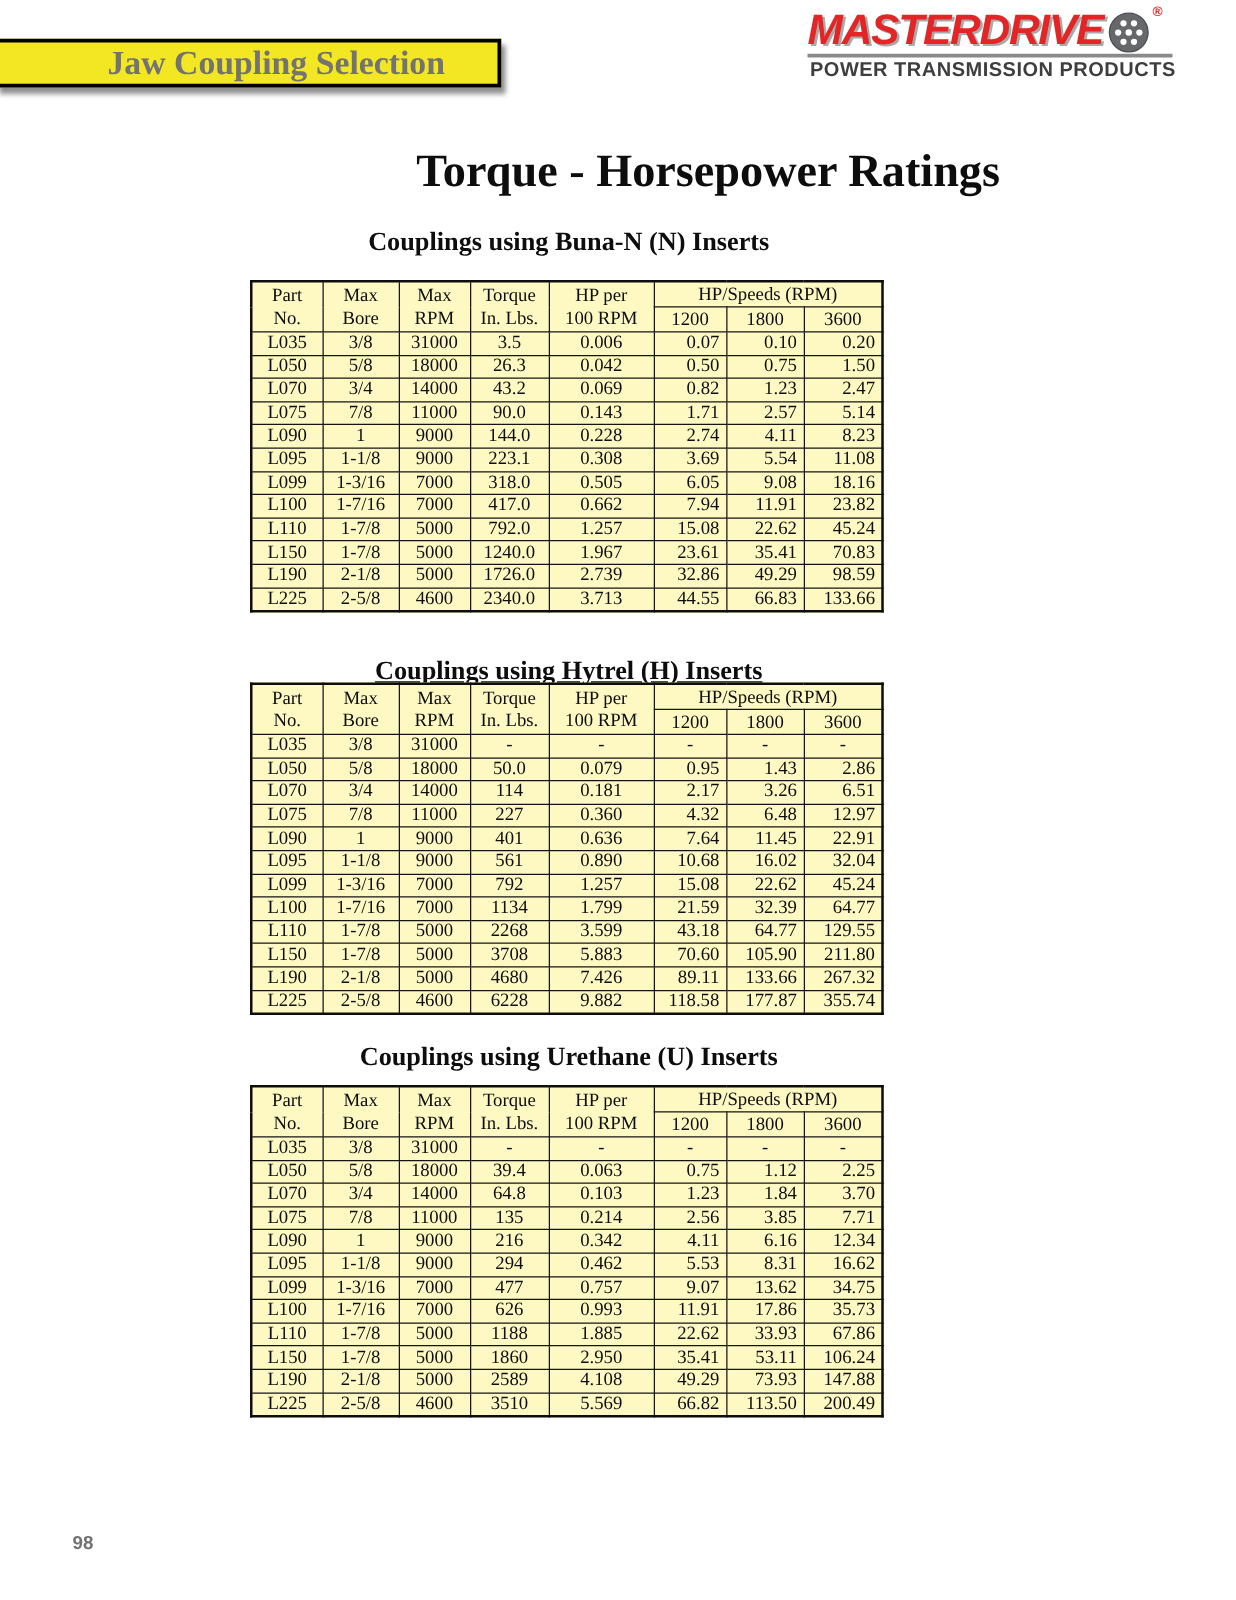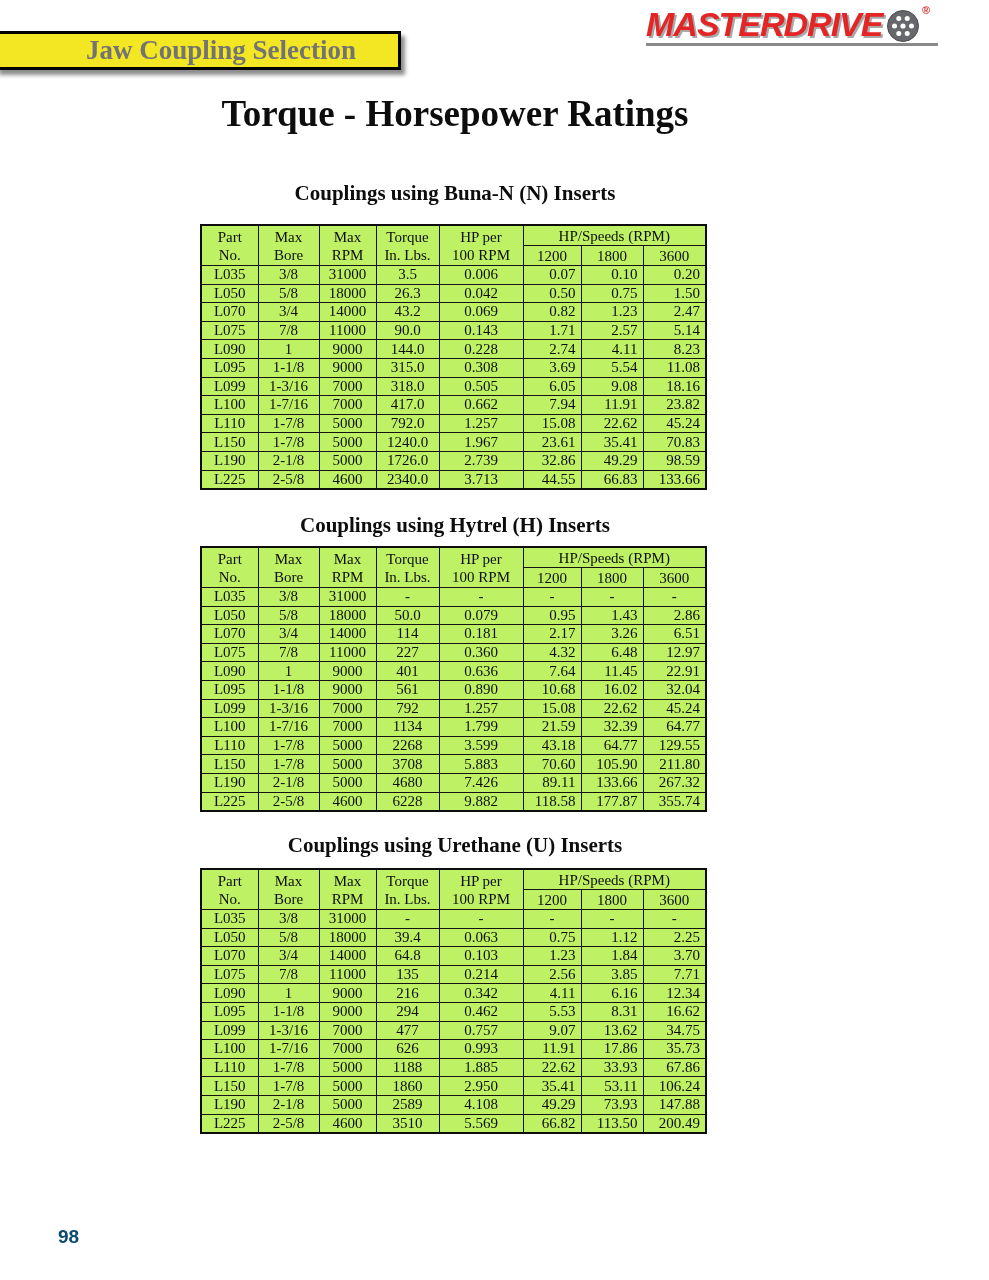--- a/index.html
+++ b/index.html
@@ -36,50 +36,50 @@
   }
   .tagline {
     position:absolute; left:2px; top:42px;
     font-family:"Liberation Sans", sans-serif; font-weight:700; font-size:16px;
     letter-spacing:0.4px; color:#3E3E40; white-space:nowrap;
   }
 
   
   .content { position:absolute; left:200px; top:0; width:508px; }
   .main-title {
-    position:absolute; left:-90px; width:690px; top:92px; margin:0;
-    text-align:center; font-weight:700; font-size:37px; color:#0d0d0d; white-space:nowrap;
+    position:absolute; left:-90px; width:690px; top:116px; margin:0;
+    text-align:right; font-weight:700; font-size:37px; color:#0d0d0d; white-space:nowrap;
   }
   .section-title {
     position:absolute; left:-60px; width:630px; margin:0;
     text-align:center; font-weight:700; font-size:21px; color:#0d0d0d; white-space:nowrap;
   }
   #sec1-title { top:181px; }
-  #sec2-title { top:513px; }
+  #sec2-title { top:524px;text-decoration:underline; }
   #sec3-title { top:833px; }
 
   
-  .ratings { position:absolute; border-collapse:collapse; table-layout:fixed; border:2.4px solid #0d0d0d; background:#bef264; }
+  .ratings { position:absolute; border-collapse:collapse; table-layout:fixed; border:2.4px solid #0d0d0d; background:#fef9c3; }
   #table-0 { top:224px; left:0; }
   #table-1 { top:546px; left:0; }
   #table-2 { top:868px; left:0; }
   .ratings th, .ratings td {
     border:1.6px solid #141414; padding:0;
     font-family:"Liberation Serif", serif; font-size:15px; font-weight:400;
     text-align:center; white-space:nowrap; overflow:hidden; color:#0d0d0d;
   }
   .ratings thead th { height:19px; line-height:18px; }
   .ratings tbody td { height:17.6px; line-height:17px; }
   .ratings td.num { text-align:right; padding-right:5px; }
   .ratings td.dash { text-align:center; padding-right:0; }
 
   
   .page-number {
     position:absolute; left:58px; top:1226px;
-    font-family:"Liberation Sans", sans-serif; font-weight:700; font-size:19px; color:#0c4a6e;
+    font-family:"Liberation Sans", sans-serif; font-weight:700; font-size:15px; color:#737373;
   }
 </style>
 </head>
 <body>
 
 <div class="page">
 
   <div class="banner">
     <span class="banner-label">Jaw Coupling Selection</span>
   </div>
@@ -92,20 +92,21 @@
       <circle cx="17" cy="17" r="15.5" fill="none" stroke="#4c4e50" stroke-width="1"></circle>
       <circle cx="17" cy="17" r="2.6" fill="#ffffff"></circle>
       <circle cx="25.5" cy="17" r="2.5" fill="#ffffff"></circle>
       <circle cx="21.2" cy="24.4" r="2.5" fill="#ffffff"></circle>
       <circle cx="12.8" cy="24.4" r="2.5" fill="#ffffff"></circle>
       <circle cx="8.5" cy="17" r="2.5" fill="#ffffff"></circle>
       <circle cx="12.8" cy="9.6" r="2.5" fill="#ffffff"></circle>
       <circle cx="21.2" cy="9.6" r="2.5" fill="#ffffff"></circle>
     </svg>
     <span class="reg-mark">®</span>
+    <div class="tagline">POWER TRANSMISSION PRODUCTS</div>
   </div>
 
   <div class="content">
     <h1 class="main-title">Torque - Horsepower Ratings</h1>
 
     <h2 class="section-title" id="sec1-title">Couplings using Buna-N (N) Inserts</h2>
     <table class="ratings" id="table-0">
         <colgroup>
           <col style="width: 57px;">
           <col style="width: 61px;">
@@ -179,21 +180,21 @@
             <td>144.0</td>
             <td>0.228</td>
             <td class="num">2.74</td>
             <td class="num">4.11</td>
             <td class="num">8.23</td>
           </tr>
           <tr>
             <td>L095</td>
             <td>1-1/8</td>
             <td>9000</td>
-            <td>315.0</td>
+            <td>223.1</td>
             <td>0.308</td>
             <td class="num">3.69</td>
             <td class="num">5.54</td>
             <td class="num">11.08</td>
           </tr>
           <tr>
             <td>L099</td>
             <td>1-3/16</td>
             <td>7000</td>
             <td>318.0</td>

